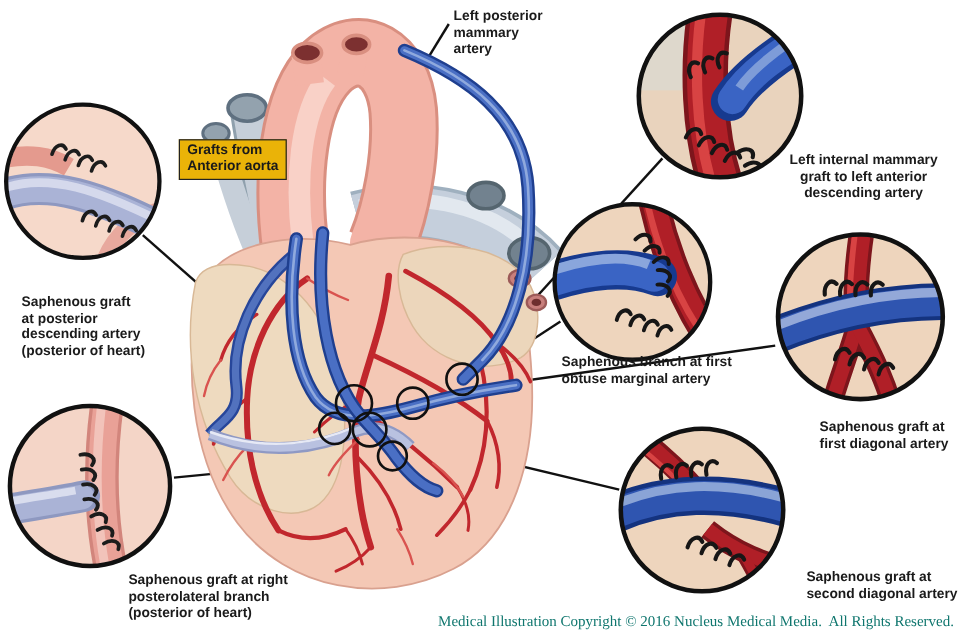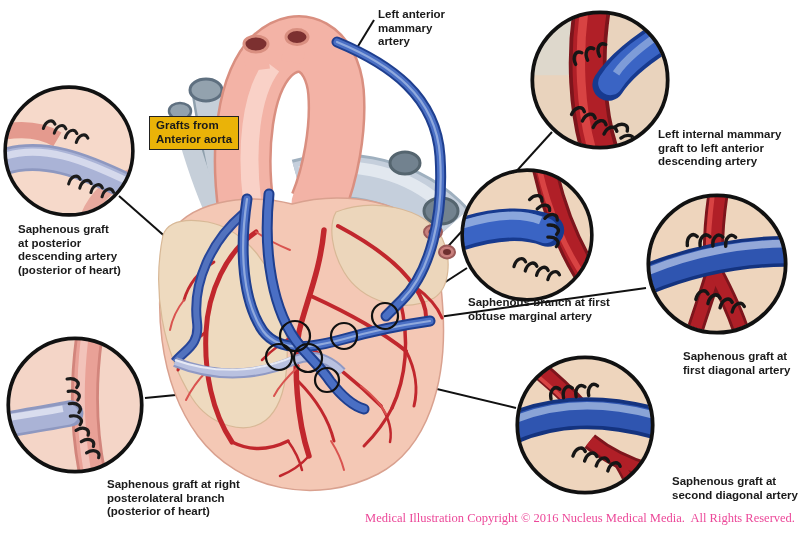--- a/index.html
+++ b/index.html
@@ -4,21 +4,21 @@
 <style>
   html,body{margin:0;padding:0;background:#fff;}
   #stage{position:relative;width:800px;height:533px;background:#fff;overflow:hidden;
          font-family:"Liberation Sans",sans-serif;}
   .lbl{position:absolute;font-size:11.5px;font-weight:bold;color:#1a1a1a;
        line-height:1.18;white-space:pre-line;}
   .boxlbl{position:absolute;font-size:11.5px;font-weight:bold;color:#1a1a1a;
        line-height:1.2;white-space:pre-line;background:#eab308;border:1.6px solid #222;
        padding:2px 6px;}
   .copyright{position:absolute;right:5px;top:511px;font-family:"Liberation Serif",serif;
-       font-size:12.5px;color:#ec4899;white-space:pre-wrap;}
+       font-size:12.5px;color:#0f766e;white-space:pre-wrap;}
   svg{position:absolute;left:0;top:0;}
   .callout{position:absolute;}
 </style>
 </head>
 <body>
 
 <div id="stage">
 
   <svg width="800" height="533" viewBox="0 0 800 533">
 
@@ -265,33 +265,33 @@
       <path d="M -10,82 C 40,58 95,56 160,76" fill="none" stroke="#2f55b0" stroke-width="26"></path>
       <path d="M -10,74 C 40,50 95,48 160,68" fill="none" stroke="#8aa4d6" stroke-width="8"></path>
       <g stroke="#161616" stroke-width="3.6" fill="none" stroke-linecap="round">
         <path transform="translate(36,38) rotate(-18)" d="M0,10C1,1 8,-3 12,3M13,13C14,4 21,0 25,6M26,16C27,7 34,3 38,9M39,19C40,10 47,6 51,12"></path>
         <path transform="translate(64,98) rotate(10)" d="M0,10C1,1 8,-3 12,3M13,13C14,4 21,0 25,6M26,16C27,7 34,3 38,9M39,19C40,10 47,6 51,12"></path>
       </g>
     </g>
     <circle cx="75" cy="75" r="71.5" fill="none" stroke="#111" stroke-width="4"></circle>
   </svg>
 
-  <div class="lbl" style="left:378px;top:8px;">Left anterior
+  <div class="lbl" style="left:378px;top:8px;">Left posterior
 mammary
 artery</div>
   <div class="boxlbl" style="left:149px;top:116px;">Grafts from
 Anterior aorta</div>
-  <div class="lbl" style="left:18px;top:223px;">Saphenous graft
+  <div class="lbl" style="left:18px;top:246px;">Saphenous graft
 at posterior
 descending artery
 (posterior of heart)</div>
   <div class="lbl" style="left:107px;top:478px;">Saphenous graft at right
 posterolateral branch
 (posterior of heart)</div>
-  <div class="lbl" style="left:658px;top:128px;">Left internal mammary
+  <div class="lbl" style="left:658px;top:128px;text-align:center;">Left internal mammary
 graft to left anterior
 descending artery</div>
   <div class="lbl" style="left:468px;top:296px;">Saphenous branch at first
 obtuse marginal artery</div>
   <div class="lbl" style="left:683px;top:350px;">Saphenous graft at
 first diagonal artery</div>
   <div class="lbl" style="left:672px;top:475px;">Saphenous graft at
 second diagonal artery</div>
   <div class="copyright">Medical Illustration Copyright © 2016 Nucleus Medical Media.  All Rights Reserved.</div>
 </div>

